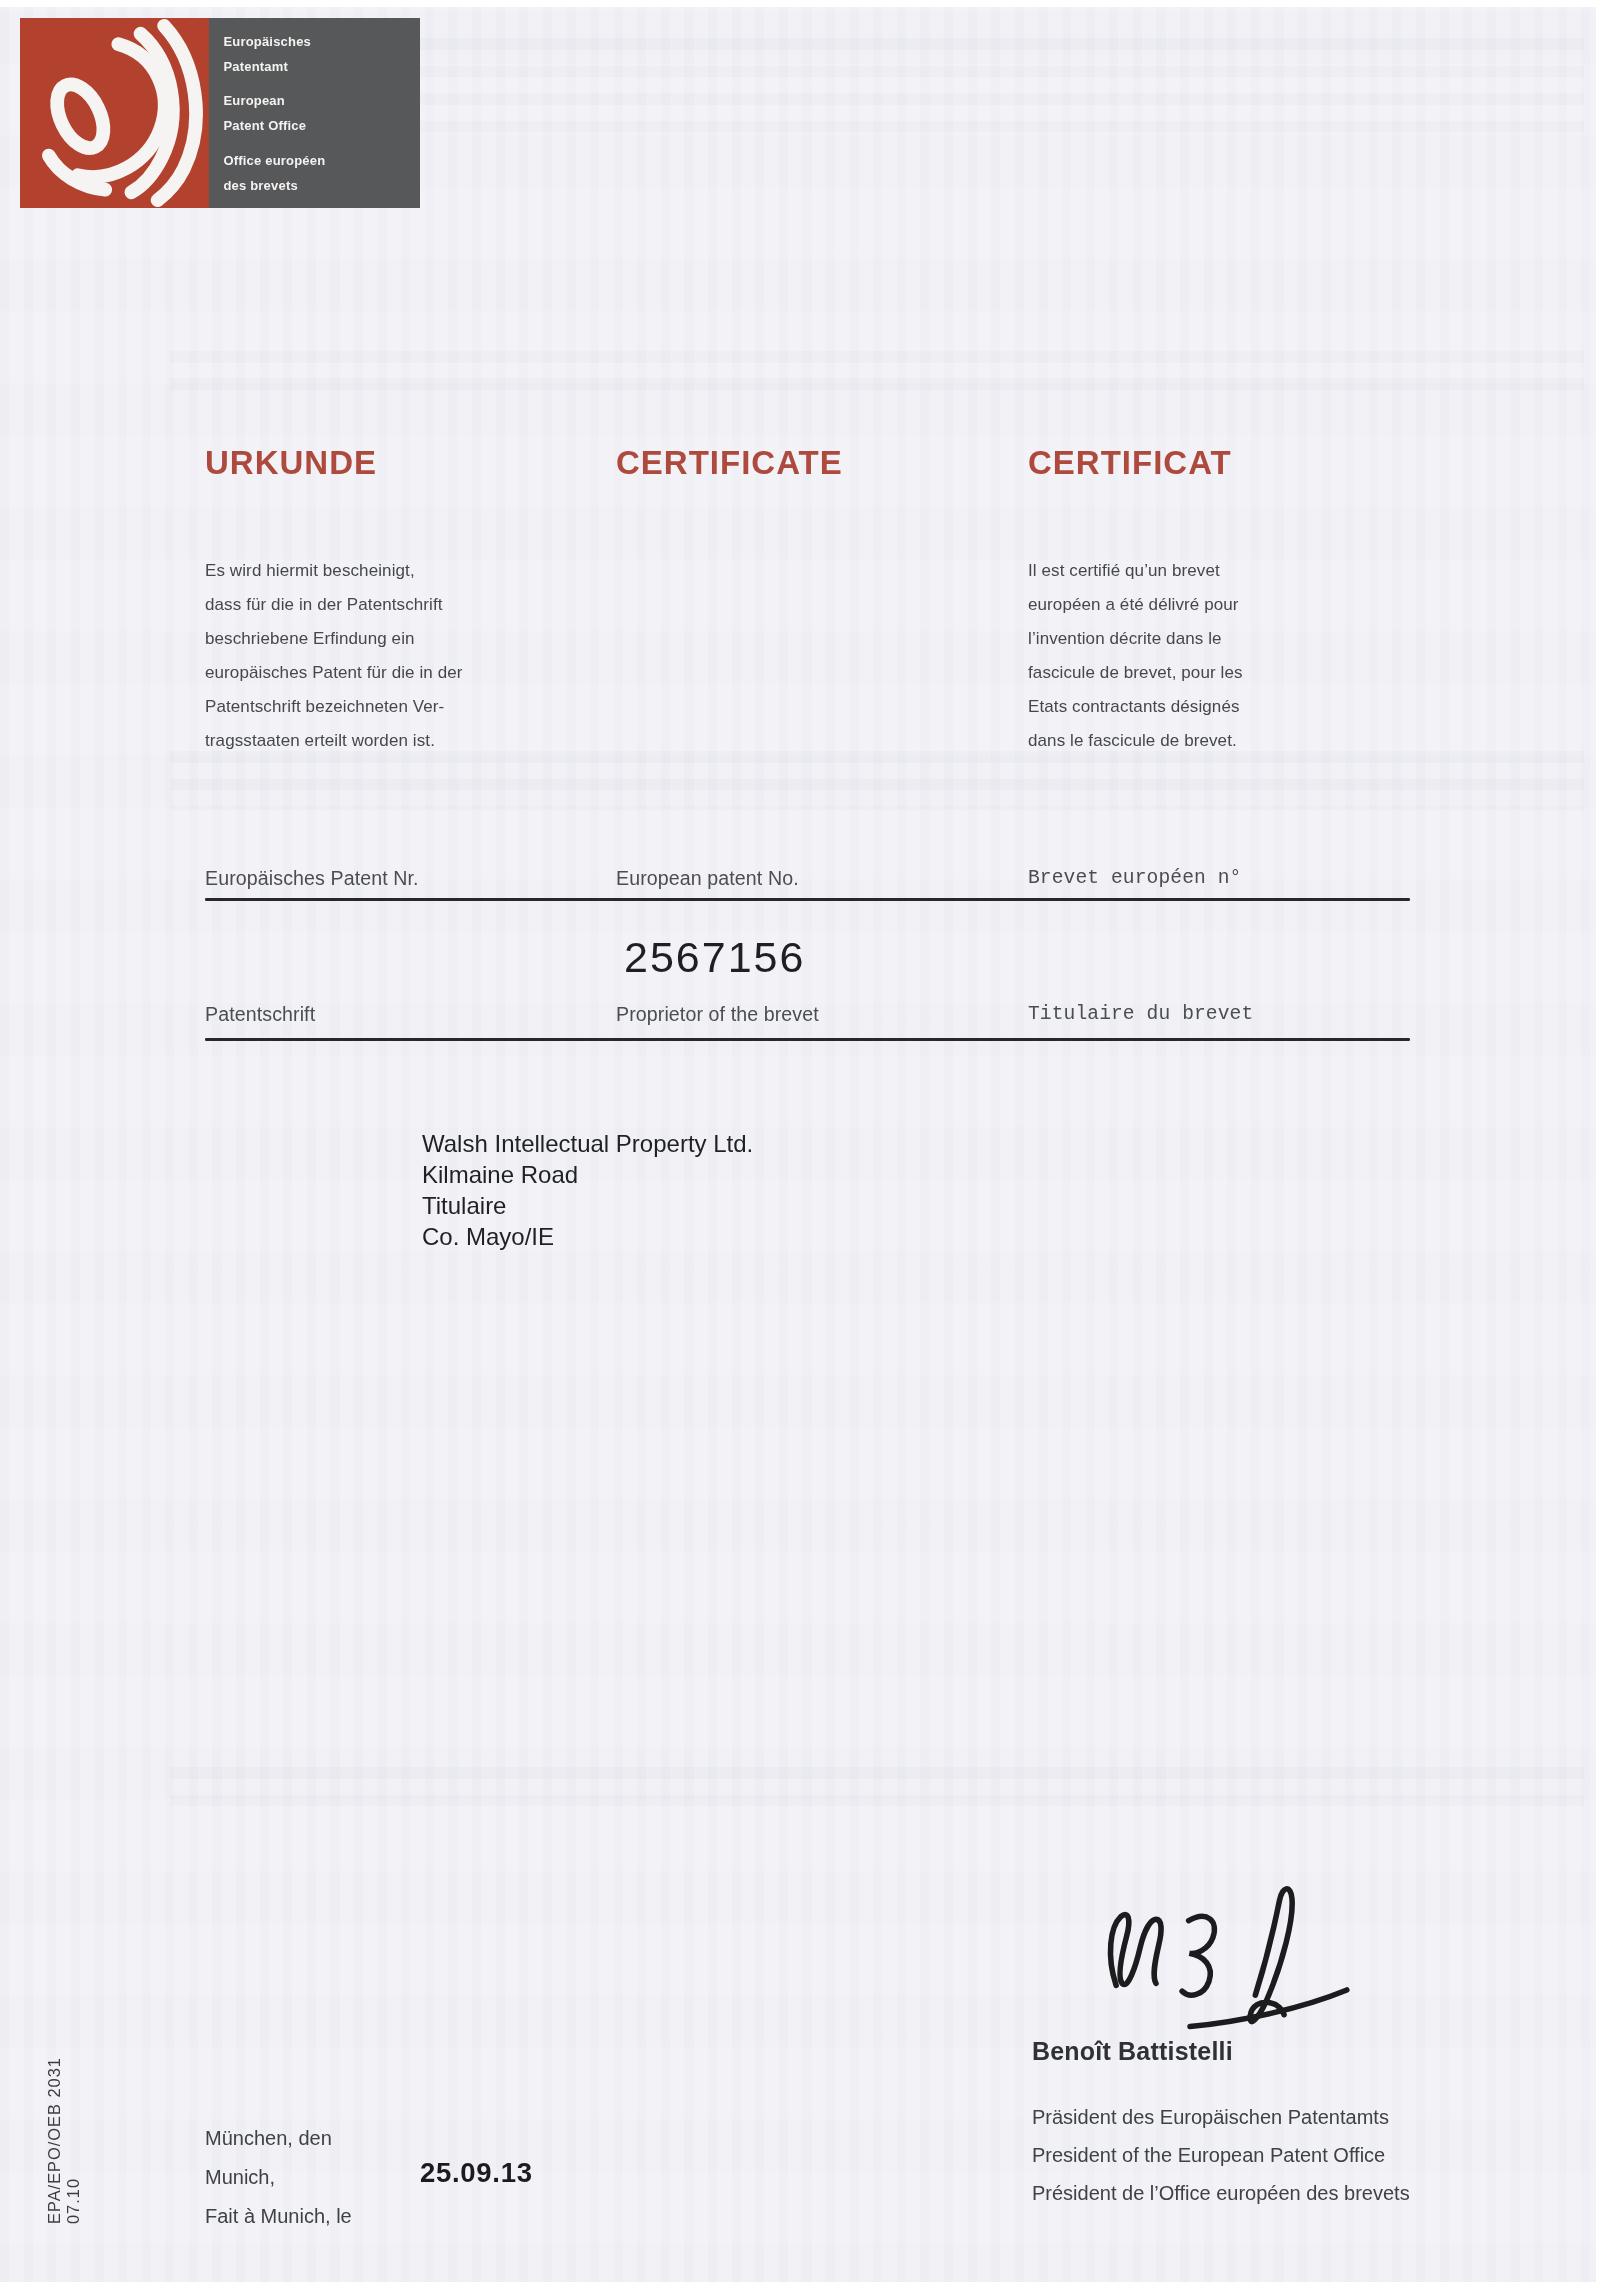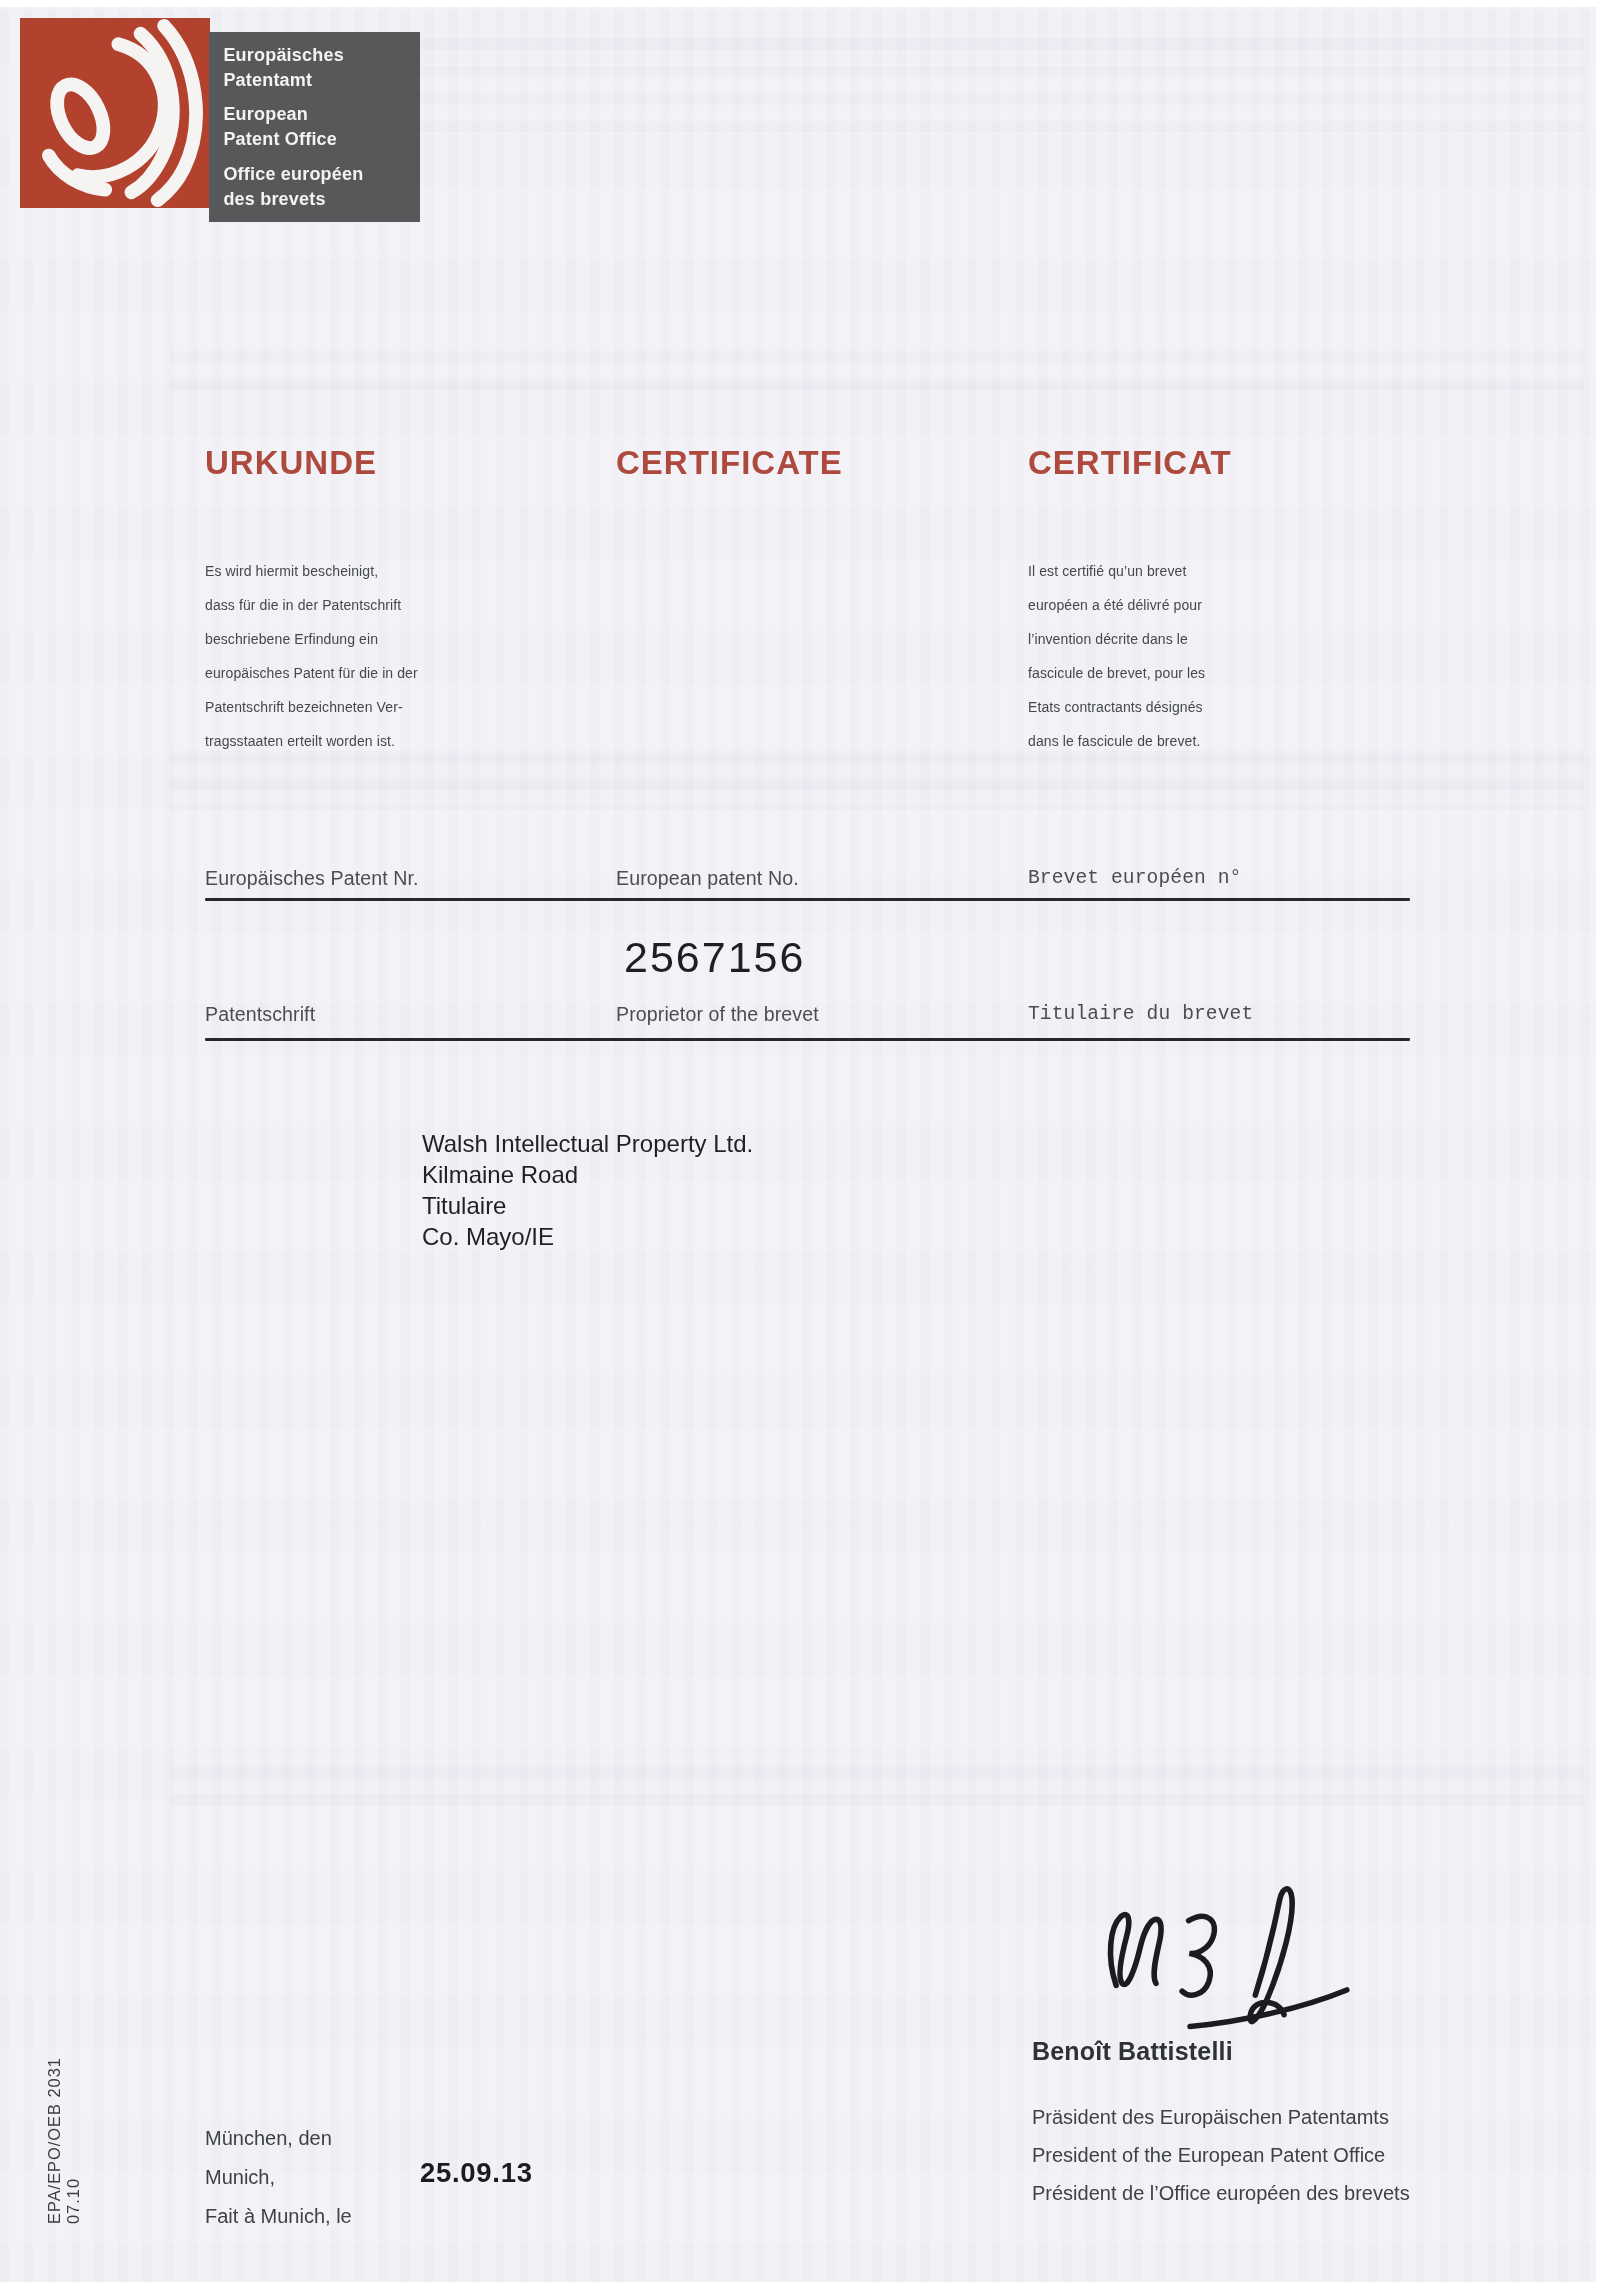--- a/index.html
+++ b/index.html
@@ -25,28 +25,28 @@
   .edge-top{position:absolute;left:0;top:0;width:100%;height:6.5px;background:#ffffff;}
 
   .preline{white-space:pre-line;}
 
   
   .logo-red{position:absolute;left:19.6px;top:18.3px;width:190px;height:190px;background:var(--logo-red);}
   .logo-red svg{display:block;width:100%;height:100%;}
   .logo-gray{position:absolute;left:209px;top:18.3px;width:211px;height:190px;background:var(--logo-gray);
     color:#f4f3f1;display:flex;flex-direction:column;justify-content:space-between;
     padding:10.5px 6.5px 10.5px 14.4px;box-sizing:border-box;
-    font-size:18px;font-weight:bold;line-height:25px;letter-spacing:0.2px;margin-top:14px;}
+    font-size:13px;font-weight:bold;line-height:25px;letter-spacing:0.2px;}
 
   
   .heading{position:absolute;top:444px;font-size:33px;font-weight:bold;color:var(--accent-red);letter-spacing:1px;}
   .h-de{left:205px;} .h-en{left:616px;} .h-fr{left:1028px;}
 
   
-  .cert-par{position:absolute;top:554px;width:393px;font-size:14px;line-height:34px;color:#44484d;letter-spacing:0.1px;}
+  .cert-par{position:absolute;top:554px;width:393px;font-size:17px;line-height:34px;color:#44484d;letter-spacing:0.1px;}
   .p-de{left:205px;} .p-en{left:616px;} .p-fr{left:1028px;}
 
   
   .flabel{position:absolute;font-size:19.6px;color:#4a4e53;letter-spacing:0.1px;}
   .row1{top:867px;} .row2{top:1003px;}
   .l-de{left:205px;} .l-en{left:616px;} .l-fr{left:1028px;font-family:Liberation Mono, monospace;}
   .rule{position:absolute;left:205px;width:1205px;height:2.6px;background:#28282c;border-radius:1.3px;}
   .rule1{top:898px;} .rule2{top:1038px;}
 
   .patent-number{position:absolute;left:624px;top:933px;font-size:43px;color:#1d1f22;letter-spacing:2px;}

